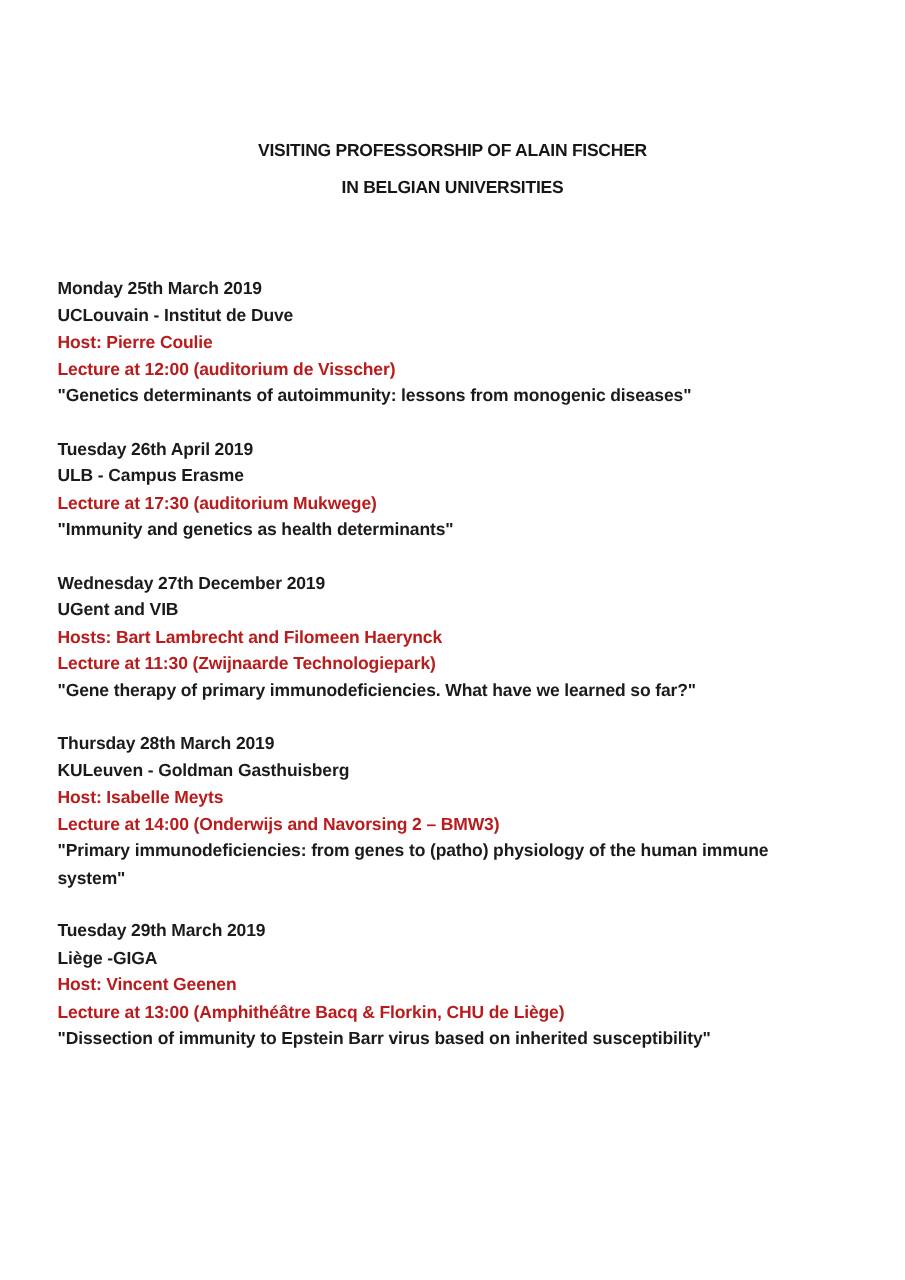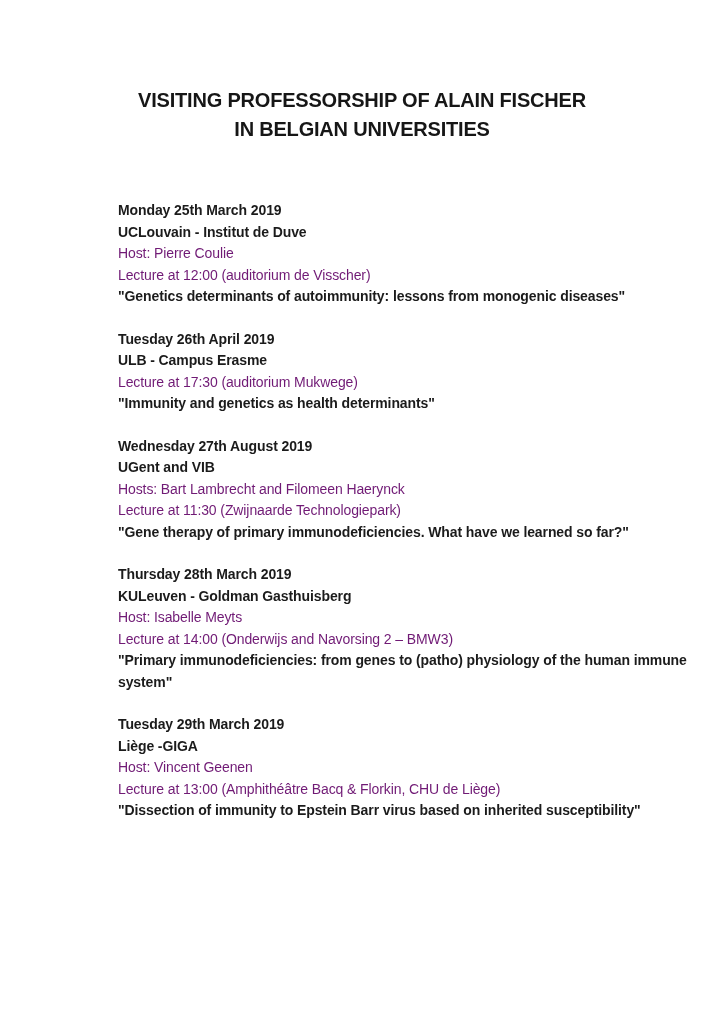--- a/index.html
+++ b/index.html
@@ -14,39 +14,40 @@
   .page {
     width: 724px;
     height: 1024px;
     background: #ffffff;
     position: relative;
   }
   .doc-title {
     padding-top: 86px;
     text-align: center;
     font-weight: bold;
-    font-size: 20px;
+    font-size: 14px;
     line-height: 29px;
     letter-spacing: -0.2px;
     color: #161616;
+    margin-top: 20px;
   }
   .events {
     margin-top: 56px;
-    margin-left: 118px;
+    margin-left: 46px;
     width: 600px;
   }
   .event {
     margin-bottom: 21px;
     font-size: 14px;
     line-height: 21.5px;
     letter-spacing: -0.1px;
   }
   .event p { margin: 0; }
   .event .bold { font-weight: bold; }
-  .event .regular { font-weight: normal; color: #701a75; }
+  .event .regular { font-weight: bold; color: #b91c1c; }
 </style>
 </head>
 <body>
 
 <div class="page">
 
   <div class="doc-title">
     <div>VISITING PROFESSORSHIP OF ALAIN FISCHER</div>
     <div>IN BELGIAN UNIVERSITIES</div>
   </div>
@@ -62,21 +63,21 @@
     </div>
 
     <div class="event">
       <p class="bold">Tuesday 26th April 2019</p>
       <p class="bold">ULB - Campus Erasme</p>
       <p class="regular">Lecture at 17:30 (auditorium Mukwege)</p>
       <p class="bold">"Immunity and genetics as health determinants"</p>
     </div>
 
     <div class="event">
-      <p class="bold">Wednesday 27th August 2019</p>
+      <p class="bold">Wednesday 27th December 2019</p>
       <p class="bold">UGent and VIB</p>
       <p class="regular">Hosts: Bart Lambrecht and Filomeen Haerynck</p>
       <p class="regular">Lecture at 11:30 (Zwijnaarde Technologiepark)</p>
       <p class="bold">"Gene therapy of primary immunodeficiencies. What have we learned so far?"</p>
     </div>
 
     <div class="event">
       <p class="bold">Thursday 28th March 2019</p>
       <p class="bold">KULeuven - Goldman Gasthuisberg</p>
       <p class="regular">Host: Isabelle Meyts</p>

